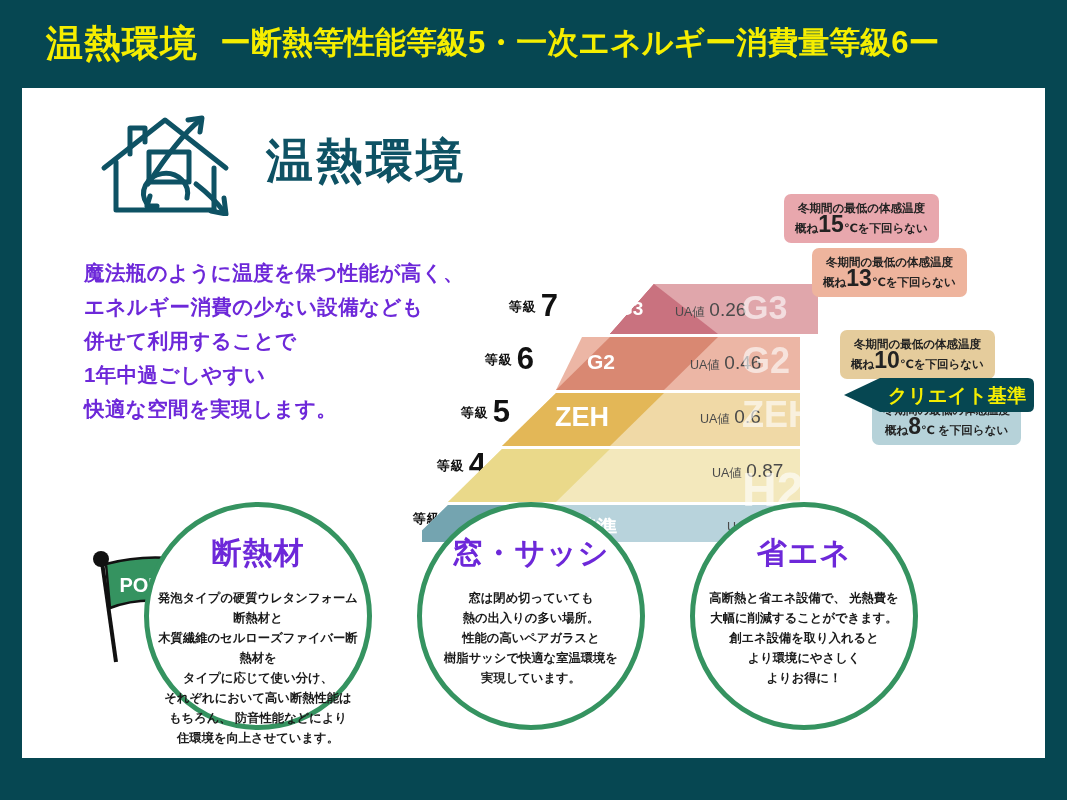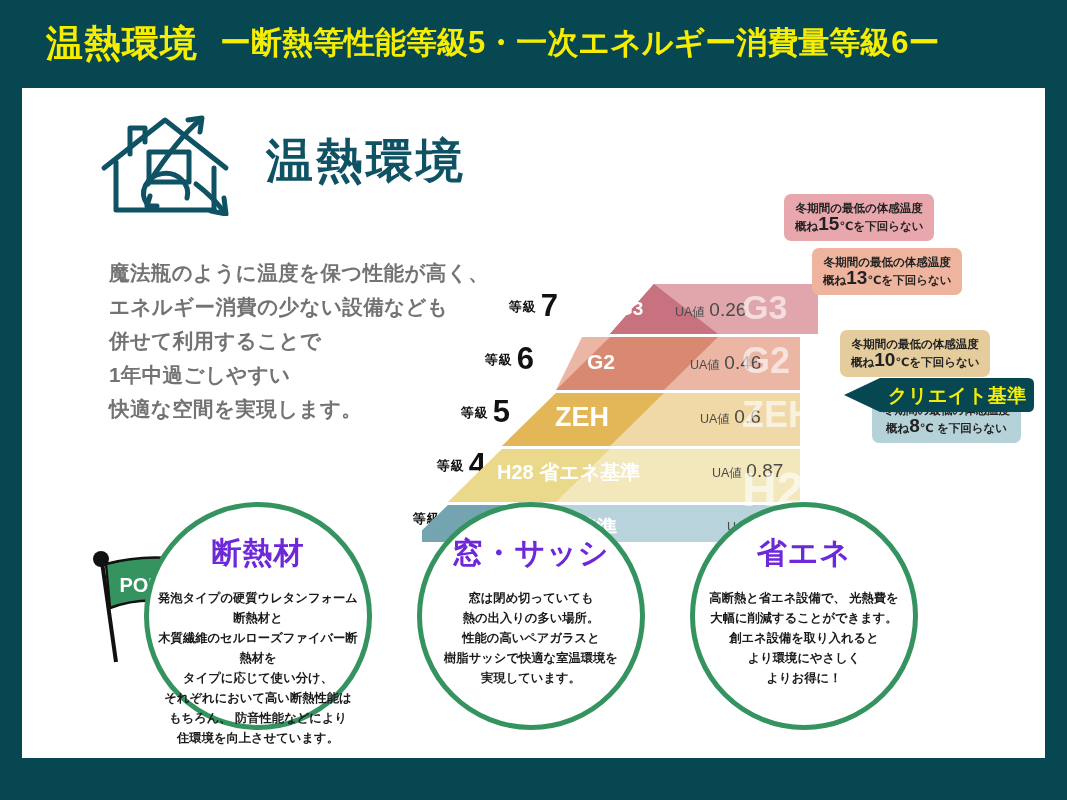--- a/index.html
+++ b/index.html
@@ -40,22 +40,22 @@
   .logo-row { position: absolute; left: 68px; top: 18px; display: flex; align-items: center; }
   .house-icon { width: 150px; height: 110px; }
   .brand-title {
     color: #0e5264; font-size: 47px; font-weight: bold;
     margin-left: 26px; letter-spacing: 3px;
   }
 
   
   .lead {
     position: absolute; left: 62px; top: 168px;
-    color: #737373; font-size: 20.5px; font-weight: bold;
-    line-height: 34px; letter-spacing: 0.4px; white-space: pre-line; margin-left: 25px;
+    color: #6d28d9; font-size: 20.5px; font-weight: bold;
+    line-height: 34px; letter-spacing: 0.4px; white-space: pre-line;
   }
 
   
   .pyramid { position: absolute; left: 400px; top: 104px; width: 620px; height: 350px; }
   .grades { position: absolute; left: 0; top: 0; width: 160px; height: 350px; }
   .grade {
     position: absolute; display: flex; align-items: flex-end;
     color: #111; white-space: nowrap; right: 0;
   }
   .grade .g-lbl { font-size: 13px; font-weight: bold; padding-bottom: 5px; letter-spacing: 1px; }
@@ -72,21 +72,21 @@
   .tier-ua .ua-val { font-size: 19px; }
   .tier-ghost { color: #ffffff; opacity: .62; font-size: 40px; font-weight: bold; }
 
   
   .callout {
     position: absolute; border-radius: 7px; padding: 6px 11px 7px;
     text-align: center; color: #222; line-height: 16px; white-space: nowrap;
   }
   .callout .c1 { font-size: 11.5px; font-weight: bold; display: block; }
   .callout .c2 { font-size: 11.5px; font-weight: bold; display: block; }
-  .callout .c2 b { font-size: 19px; }
+  .callout .c2 b { font-size: 23px; }
 
   .create-badge {
     position: absolute; left: 822px; top: 288px; width: 190px; height: 38px;
   }
   .create-badge .cb-text {
     position: absolute; left: 44px; top: 7px;
     color: #f5ee00; font-size: 19px; font-weight: bold; letter-spacing: 0.5px;
     white-space: nowrap;
   }
 
@@ -215,21 +215,20 @@
           <g>
             <polygon points="26,313 378,313 378,366 -28,366" fill="#b8d3dc"></polygon>
             <polygon points="26,313 134,313 80,366 -28,366" fill="#74a4b0"></polygon>
           </g>
         </svg>
 
         
         <div class="tier-text tier-name" style="left:196px; top:106px; font-size:19px;">G3</div>
         <div class="tier-text tier-name" style="left:165px; top:158px; font-size:21px;">G2</div>
         <div class="tier-text tier-name" style="left:133px; top:210px; font-size:27px;">ZEH</div>
-        <div class="tier-text tier-name" style="left:75px; top:267px; font-size:20px;">H28 省エネ基準</div>
         <div class="tier-text tier-name" style="left:110px; top:322px; font-size:21px;">S55 基準</div>
 
         
         <div class="tier-text tier-ua" style="left:253px; top:107px;">
           <span class="ua-pre">UA値</span>
           <span class="ua-val">0.26</span>
         </div>
         <div class="tier-text tier-ua" style="left:268px; top:160px;">
           <span class="ua-pre">UA値</span>
           <span class="ua-val">0.46</span>

